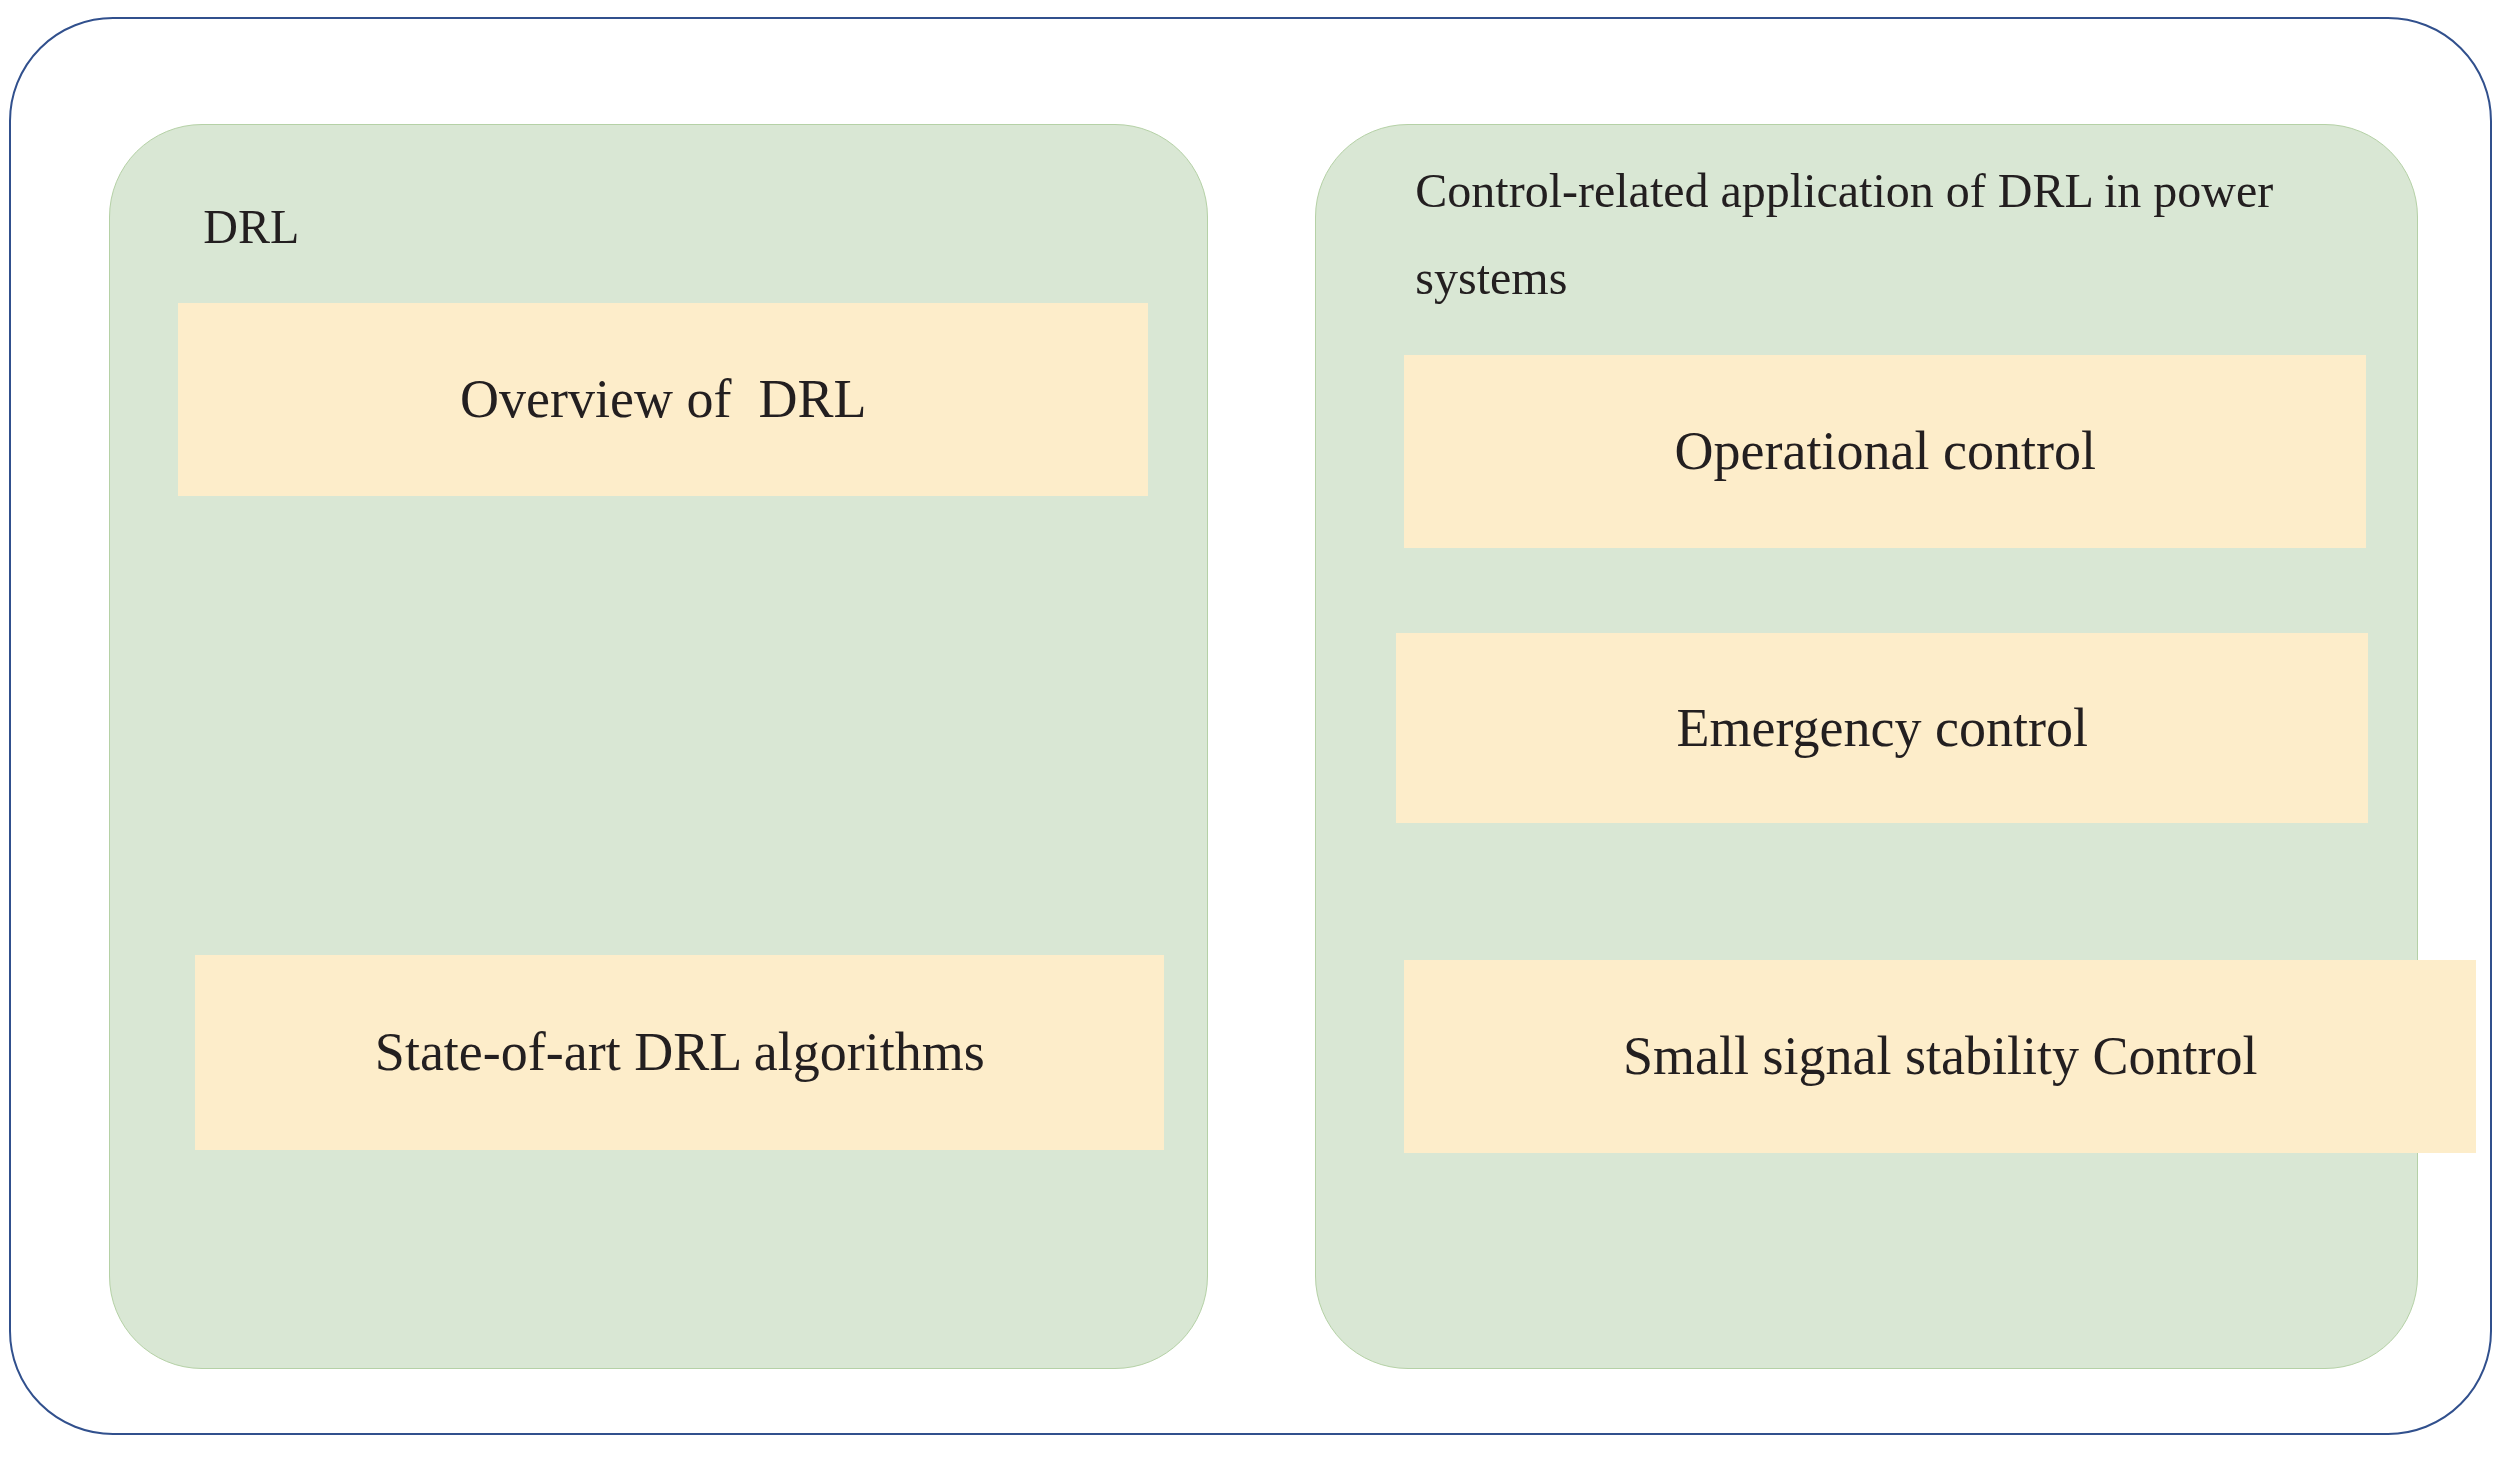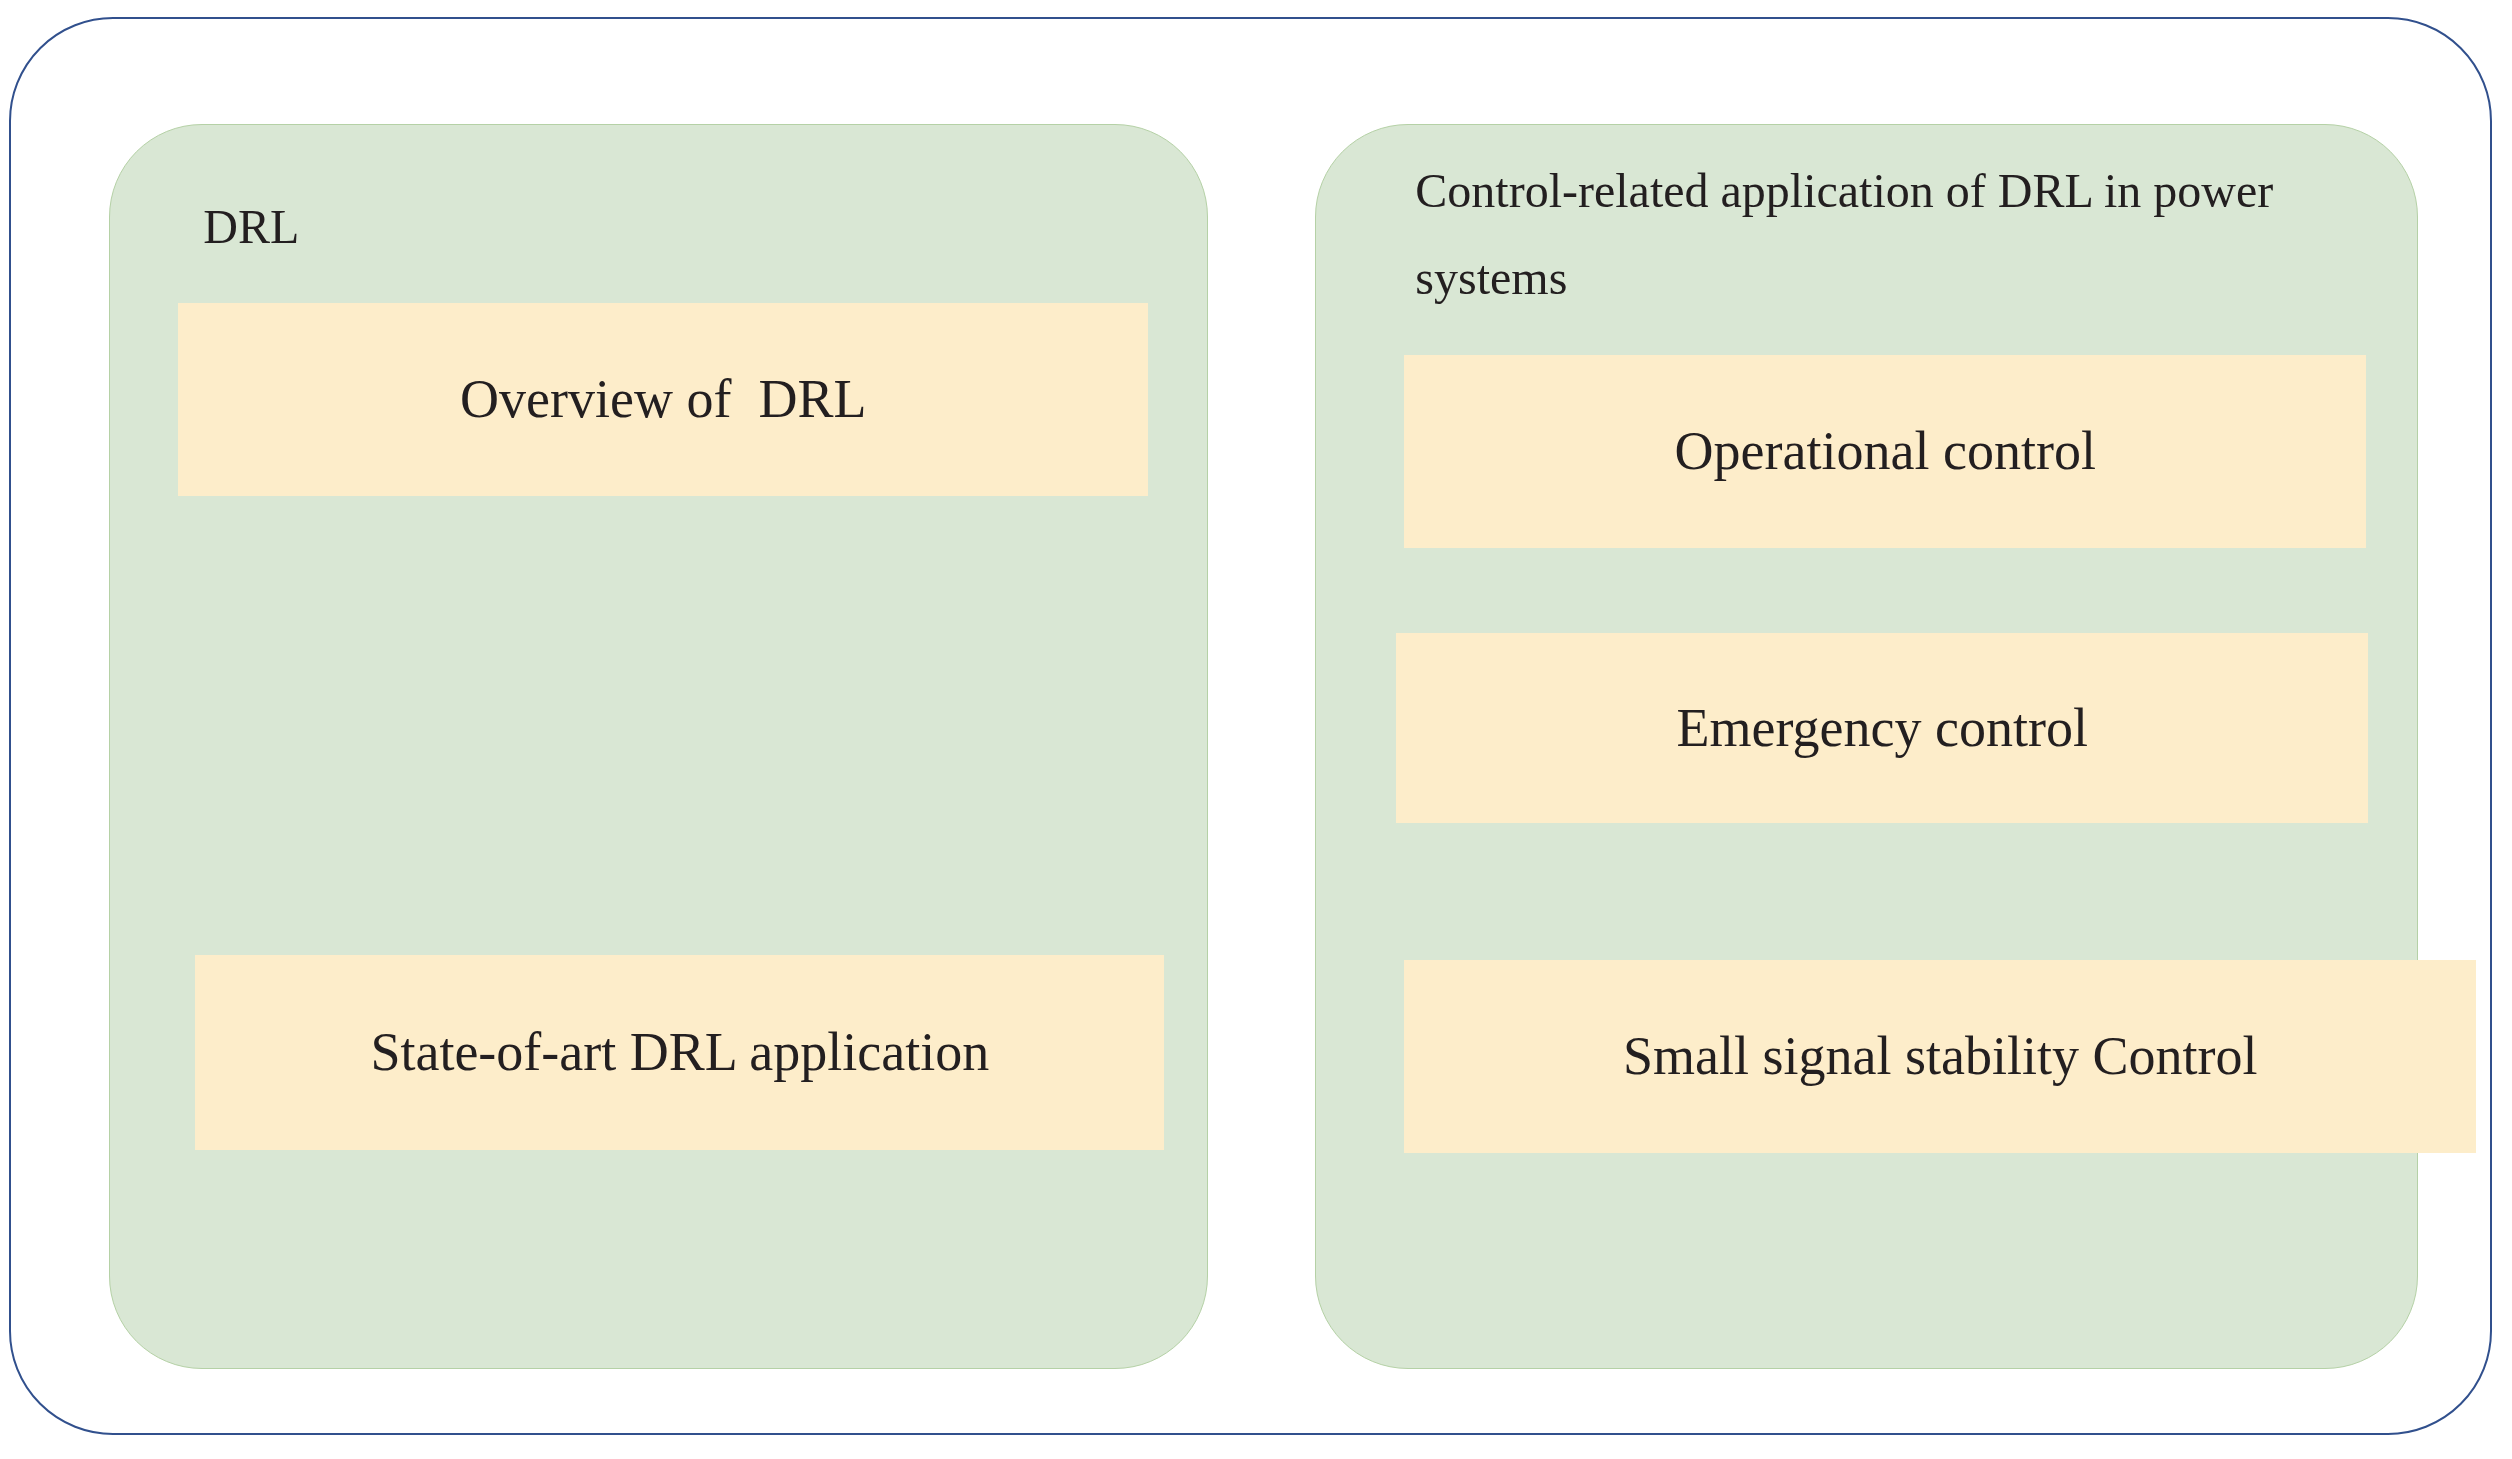--- a/index.html
+++ b/index.html
@@ -77,21 +77,21 @@
 </style>
 </head>
 <body>
 
 <div class="canvas">
   <div class="outer-frame">
 
     <div class="panel panel-left">
       <div class="panel-title">DRL</div>
       <div class="item item-l1">Overview of  DRL</div>
-      <div class="item item-l3">State-of-art DRL application</div>
+      <div class="item item-l3">State-of-art DRL algorithms</div>
     </div>
 
     <div class="panel panel-right">
       <div class="panel-title">Control-related application of DRL in power systems</div>
       <div class="item item-r1">Operational control</div>
       <div class="item item-r2">Emergency control</div>
       <div class="item item-r3">Small signal stability Control</div>
     </div>
 
   </div>

